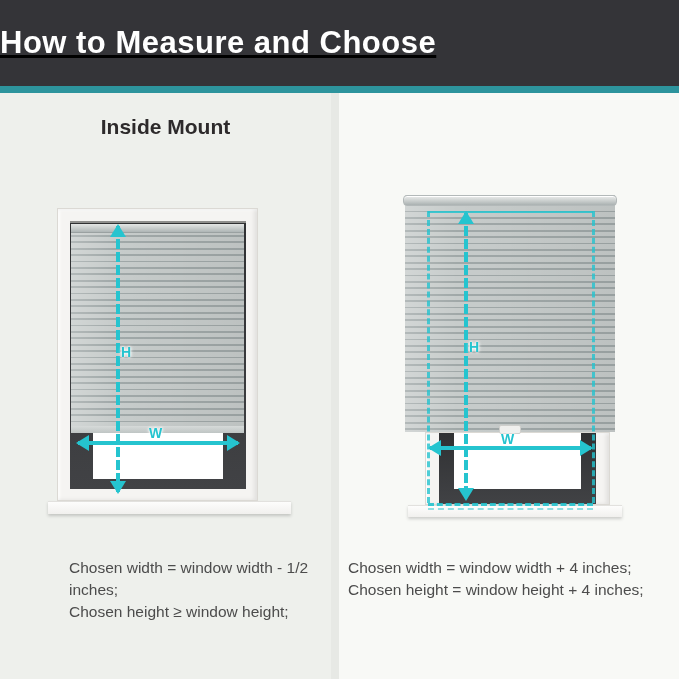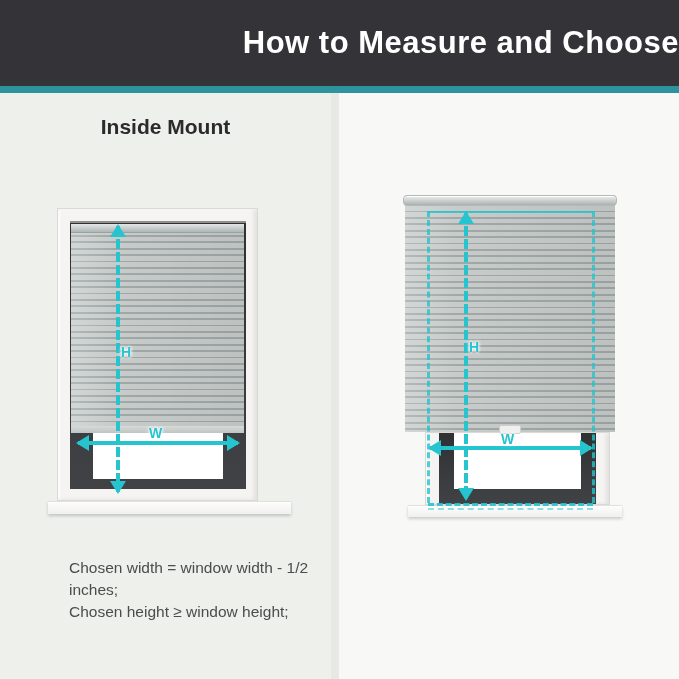--- a/index.html
+++ b/index.html
@@ -7,21 +7,21 @@
     --teal-stripe:#2d949d;
     --header-bg:#343438;
   }
   *{margin:0;padding:0;box-sizing:border-box;}
   html,body{width:679px;height:679px;overflow:hidden;background:#fff;
     font-family:"Liberation Sans", sans-serif;}
   .canvas{position:relative;width:679px;height:679px;}
 
   
   .topbar{position:absolute;left:0;top:0;width:679px;height:86px;
-    background:var(--header-bg);display:flex;align-items:center;justify-content:flex-end;}
+    background:var(--header-bg);display:flex;align-items:center;justify-content:flex-start;text-decoration:underline;}
   .topbar h1{color:#fff;font-size:31px;font-weight:bold;letter-spacing:.5px;}
   .accent-stripe{position:absolute;left:0;top:86px;width:679px;height:7px;
     background:var(--teal-stripe);}
 
   
   .panel{position:absolute;top:93px;height:586px;}
   .panel-left{left:0;width:331px;background:#eef0ec;}
   .panel-divider{position:absolute;top:93px;left:331px;width:8px;height:586px;background:#e7e9e5;}
   .panel-right{left:339px;width:340px;background:#f8f9f6;}
   .panel h2{position:absolute;top:22px;left:0;width:100%;text-align:center;
@@ -168,16 +168,18 @@
     </div>
     <span class="dim-label ol-hlabel">H</span>
 
     <div class="arrow-h ol-warrow">
       <span class="ah ah-left"></span>
       <span class="ah ah-right"></span>
     </div>
     <span class="dim-label ol-wlabel">W</span>
 
     <div class="notes">
+      <div class="note-line">Chosen width = window width + 4 inches;</div>
+      <div class="note-line">Chosen height = window height + 4 inches;</div>
     </div>
   </section>
 
 </div>
 
 </body></html>

